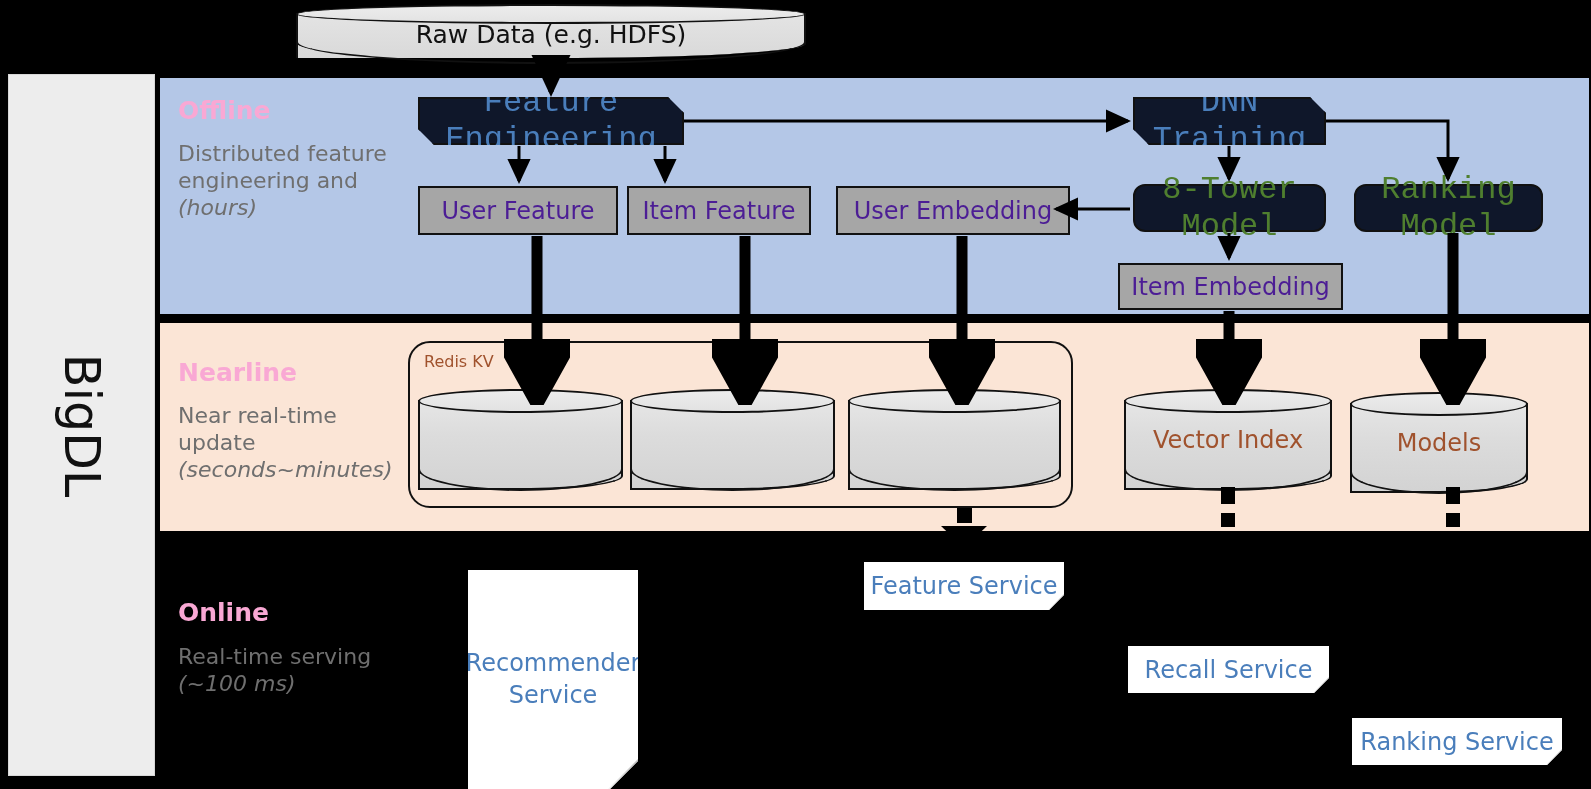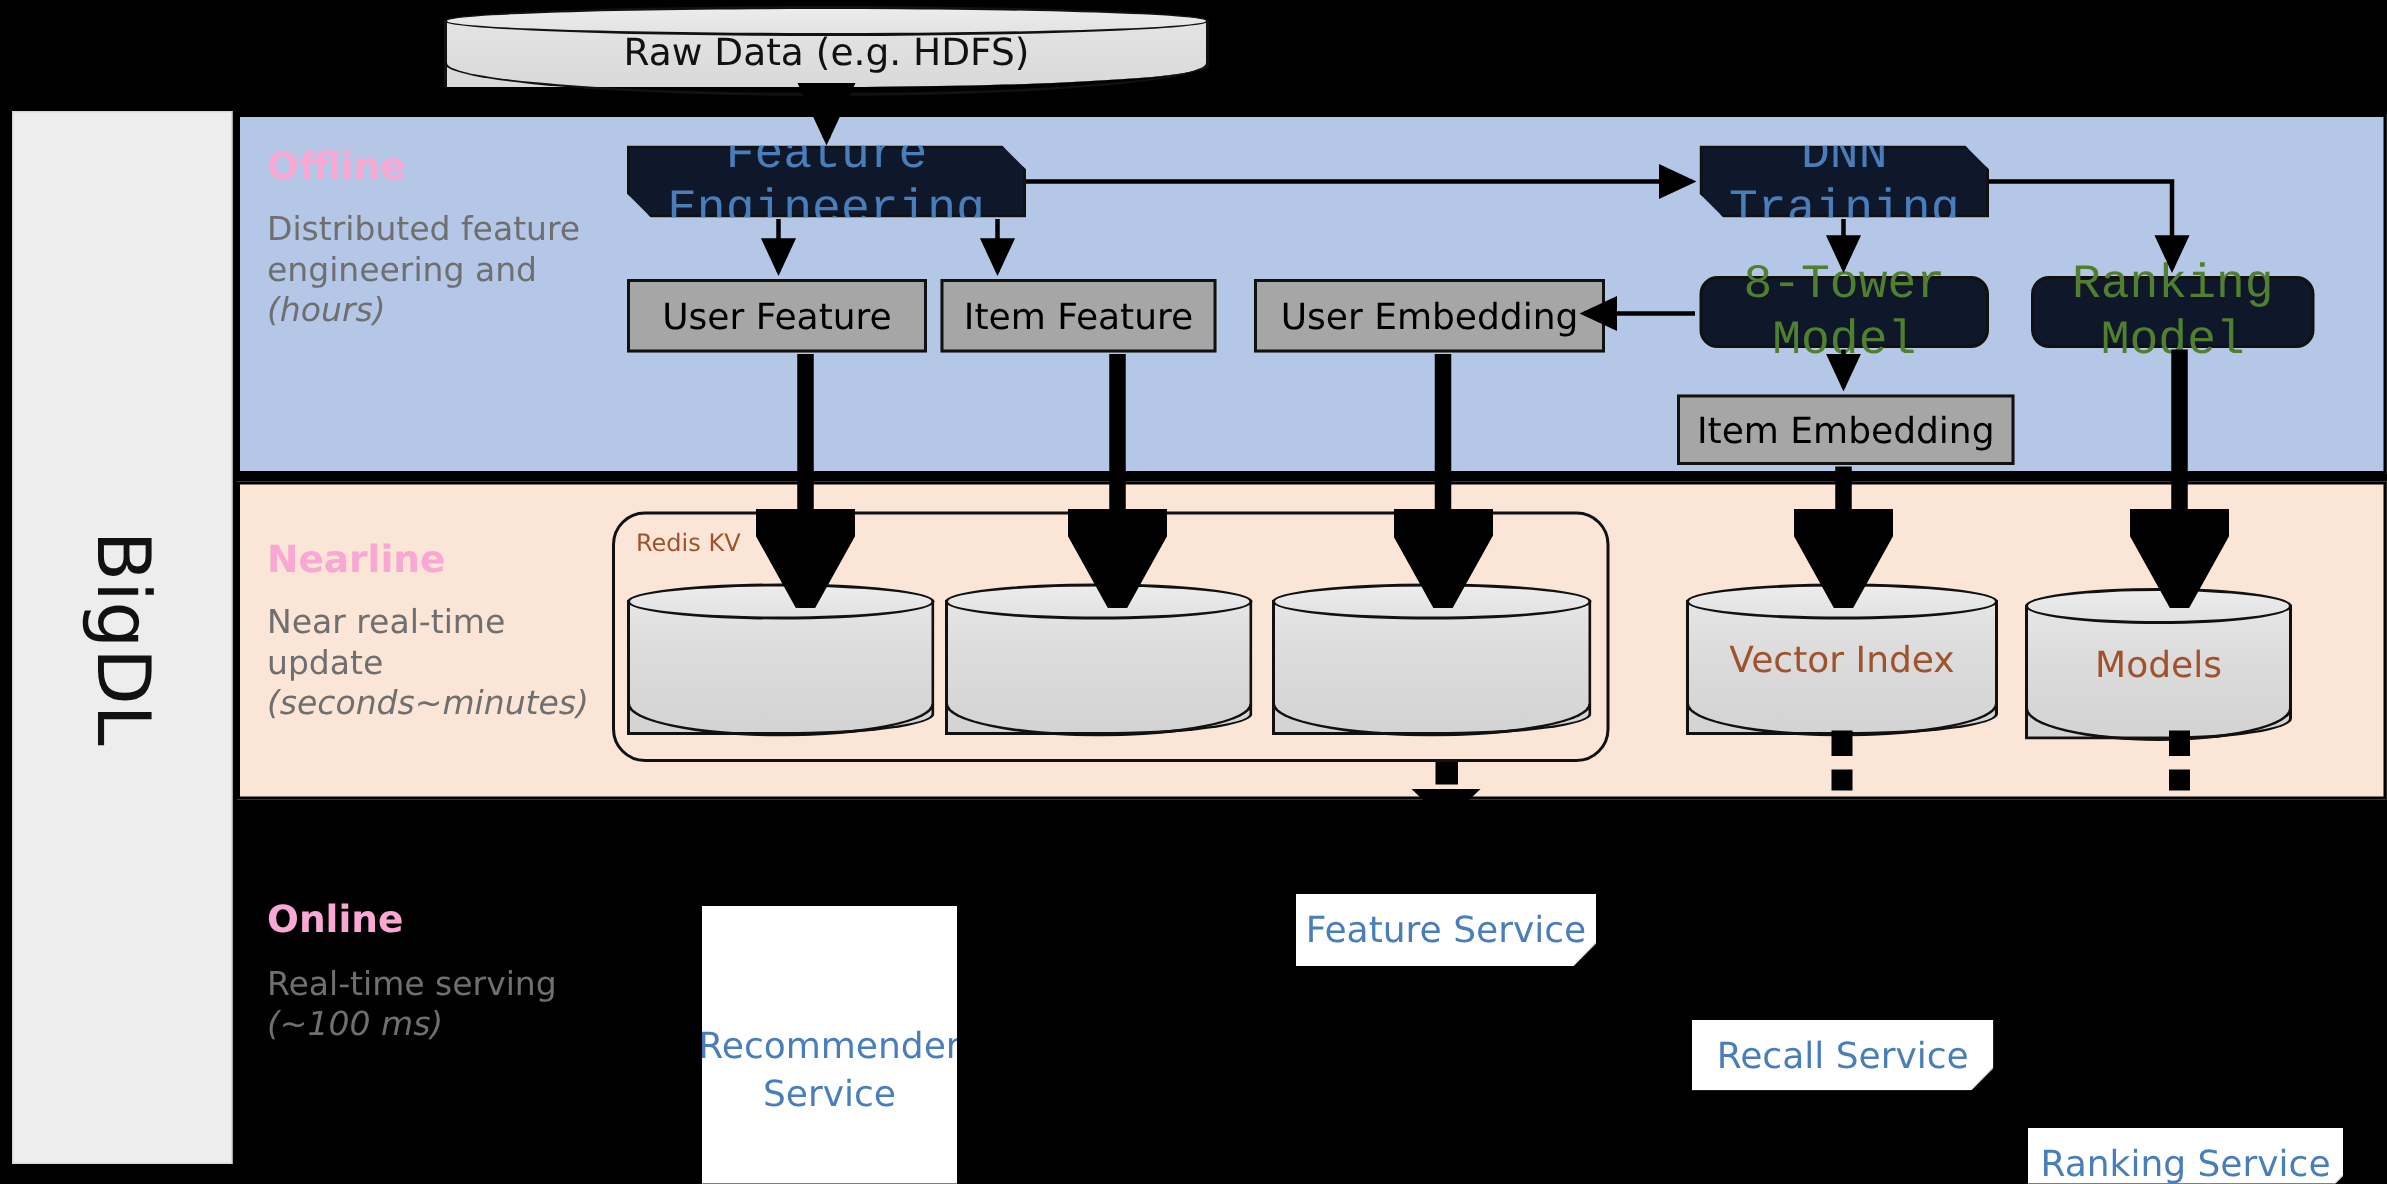--- a/index.html
+++ b/index.html
@@ -27,21 +27,21 @@
   #band-online{top:540px;height:249px;background:#000;}
 
   .band-title{position:absolute;font-size:25px;color:#f9a8d4;font-weight:600;}
   .band-sub{position:absolute;font-size:22px;color:#6f6f6f;line-height:1.22;width:215px;}
   .band-sub i{}
 
   
   .node{position:absolute;box-sizing:border-box;display:flex;align-items:center;justify-content:center;text-align:center;}
 
   .gray-box{
-    background:#a6a6a6;border:2.5px solid #111;color:#000000;font-size:24px;
+    background:#a6a6a6;border:2.5px solid #111;color:#4c1d95;font-size:24px;
   }
   .proc-box{ 
     background:#0f172a;border:2.5px solid #111;font-size:32px;font-family:Liberation Mono, monospace;
   }
   .notched{
     clip-path:polygon(0 0, calc(100% - 16px) 0, 100% 16px, 100% 100%, 16px 100%, 0 calc(100% - 16px));
   }
   .rounded{border-radius:12px;}
   .blue-txt{color:#4a7ebb;}
   .green-txt{color:#4f7f2f;}
@@ -98,21 +98,20 @@
     border:2.5px solid #111;border-radius:22px;box-sizing:border-box;background:transparent;
   }
   #redis-label{position:absolute;left:424px;top:352px;font-size:16px;color:#a0522d;z-index:6;}
 
   
   .note{
     position:absolute;background:#fff;box-sizing:border-box;
     display:flex;align-items:center;justify-content:center;text-align:center;
     color:#4a7ebb;font-size:24px;
     clip-path:polygon(0 0, 100% 0, 100% calc(100% - 15px), calc(100% - 15px) 100%, 0 100%);
-    margin-top:34px;
   }
   .note .fold{
     position:absolute;right:0;bottom:0;width:16px;height:16px;
     background:linear-gradient(225deg,#bdbdbd 0%, #f2f2f2 100%);
     clip-path:polygon(100% 0, 0 100%, 100% 100%);
   }
   .note-big{
     clip-path:polygon(0 0, 100% 0, 100% calc(100% - 28px), calc(100% - 28px) 100%, 0 100%);
   }
   .note-big .fold{width:30px;height:30px;}

